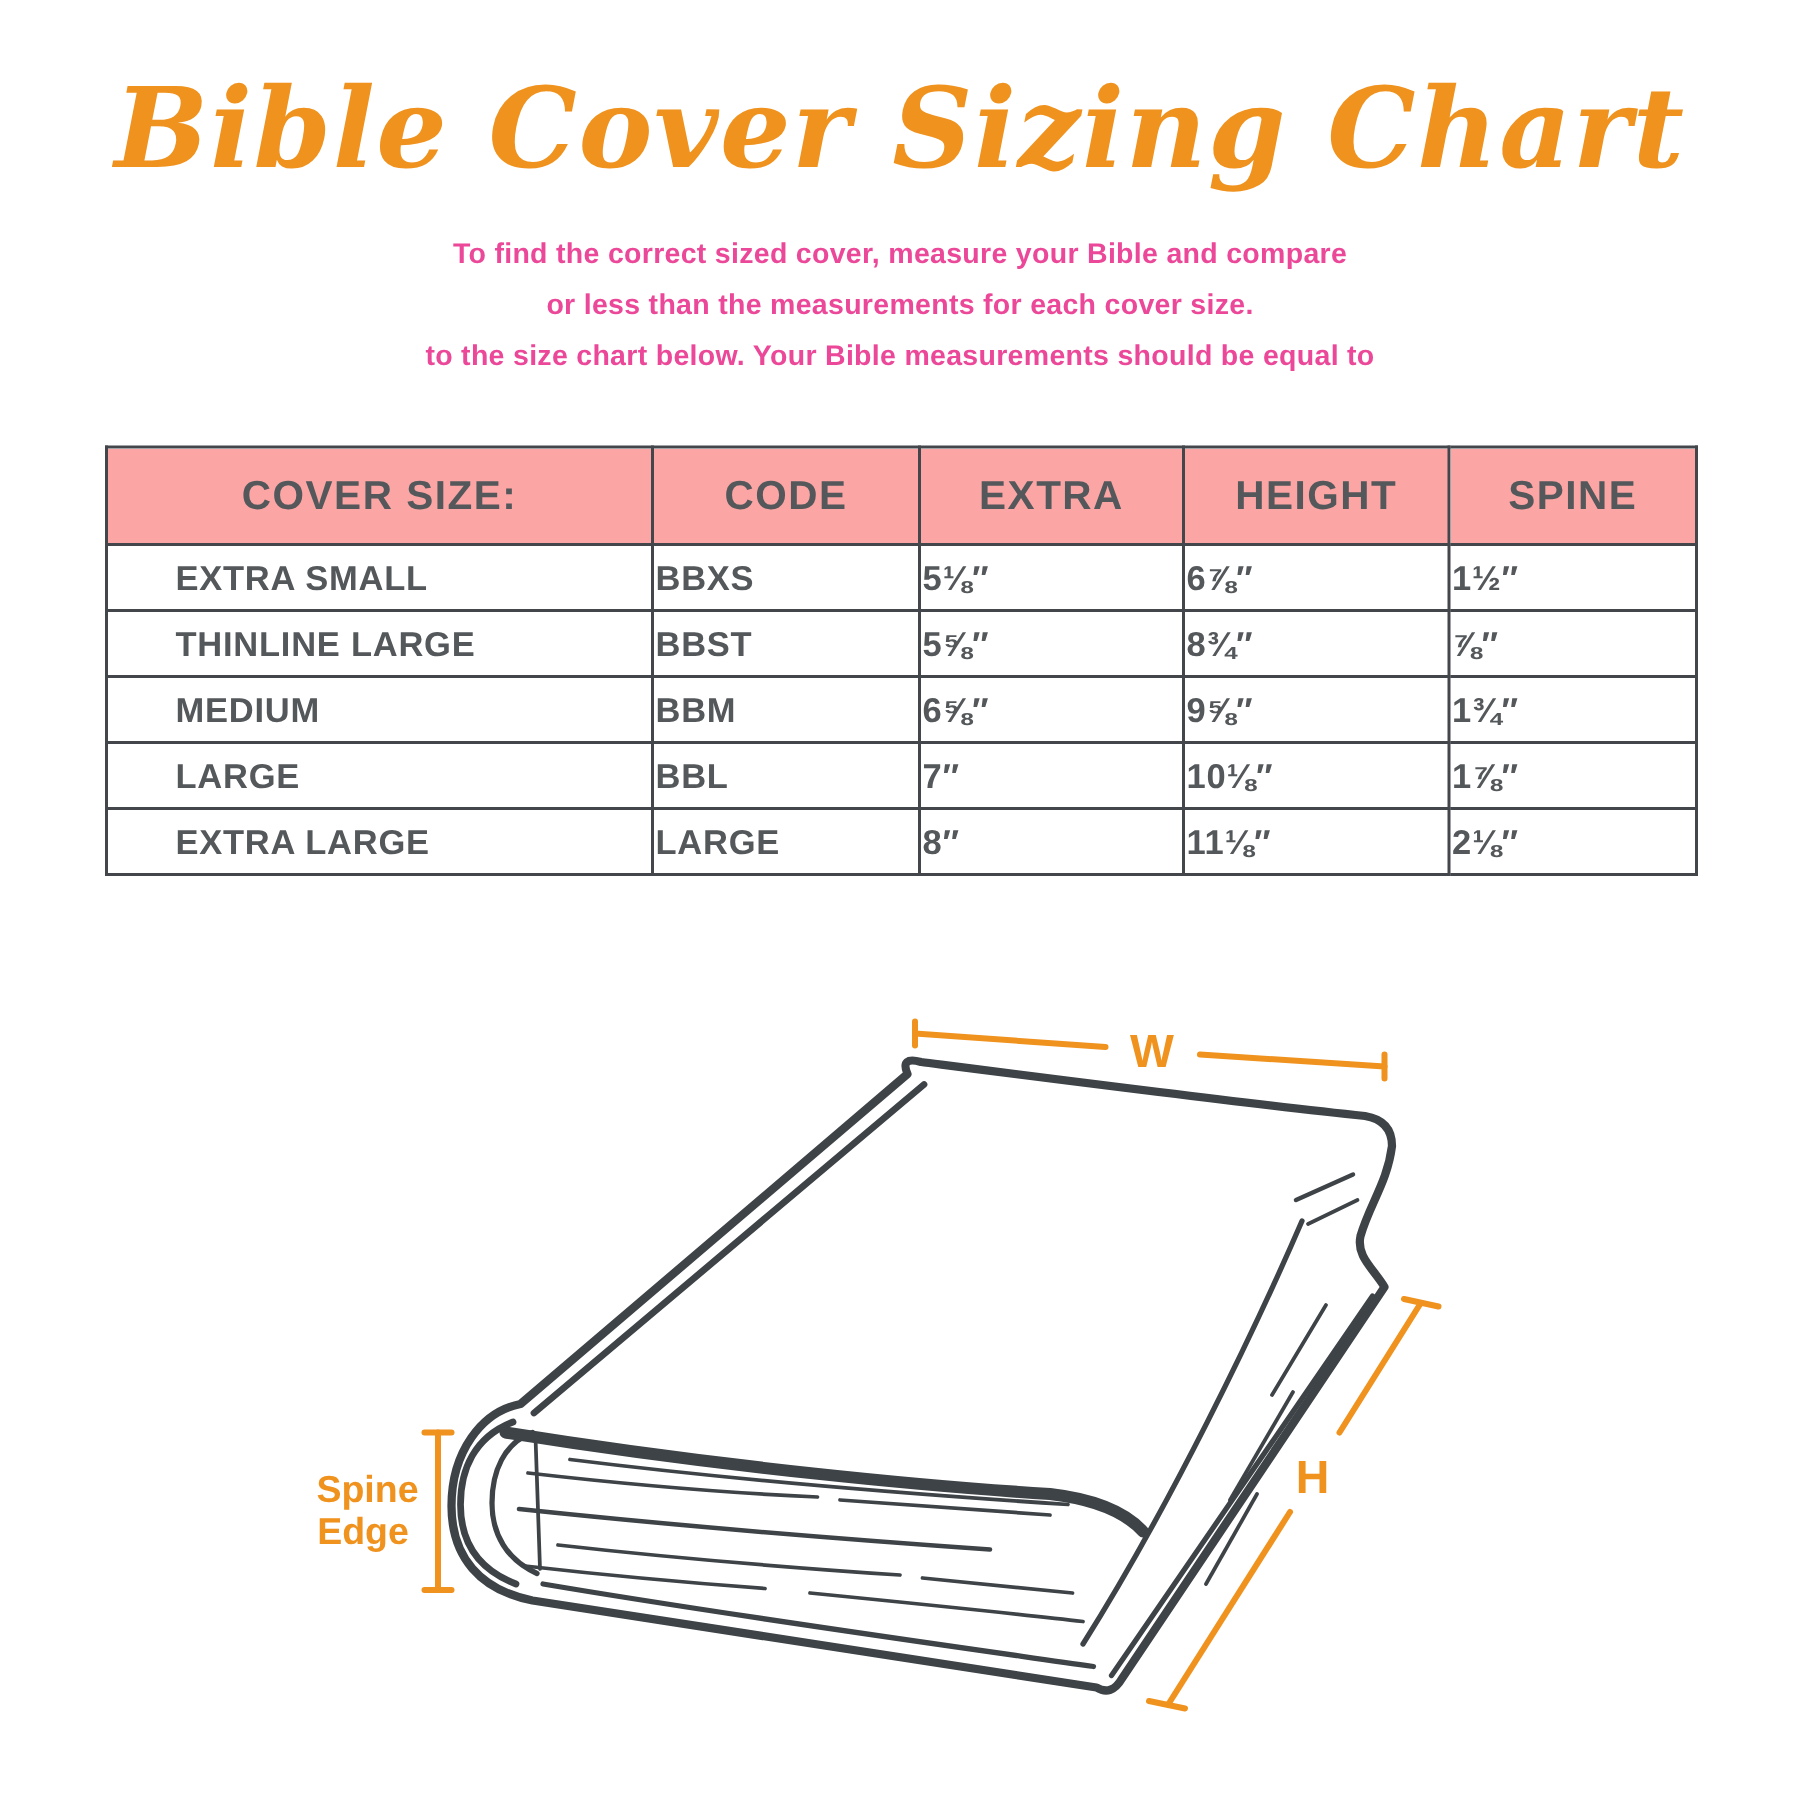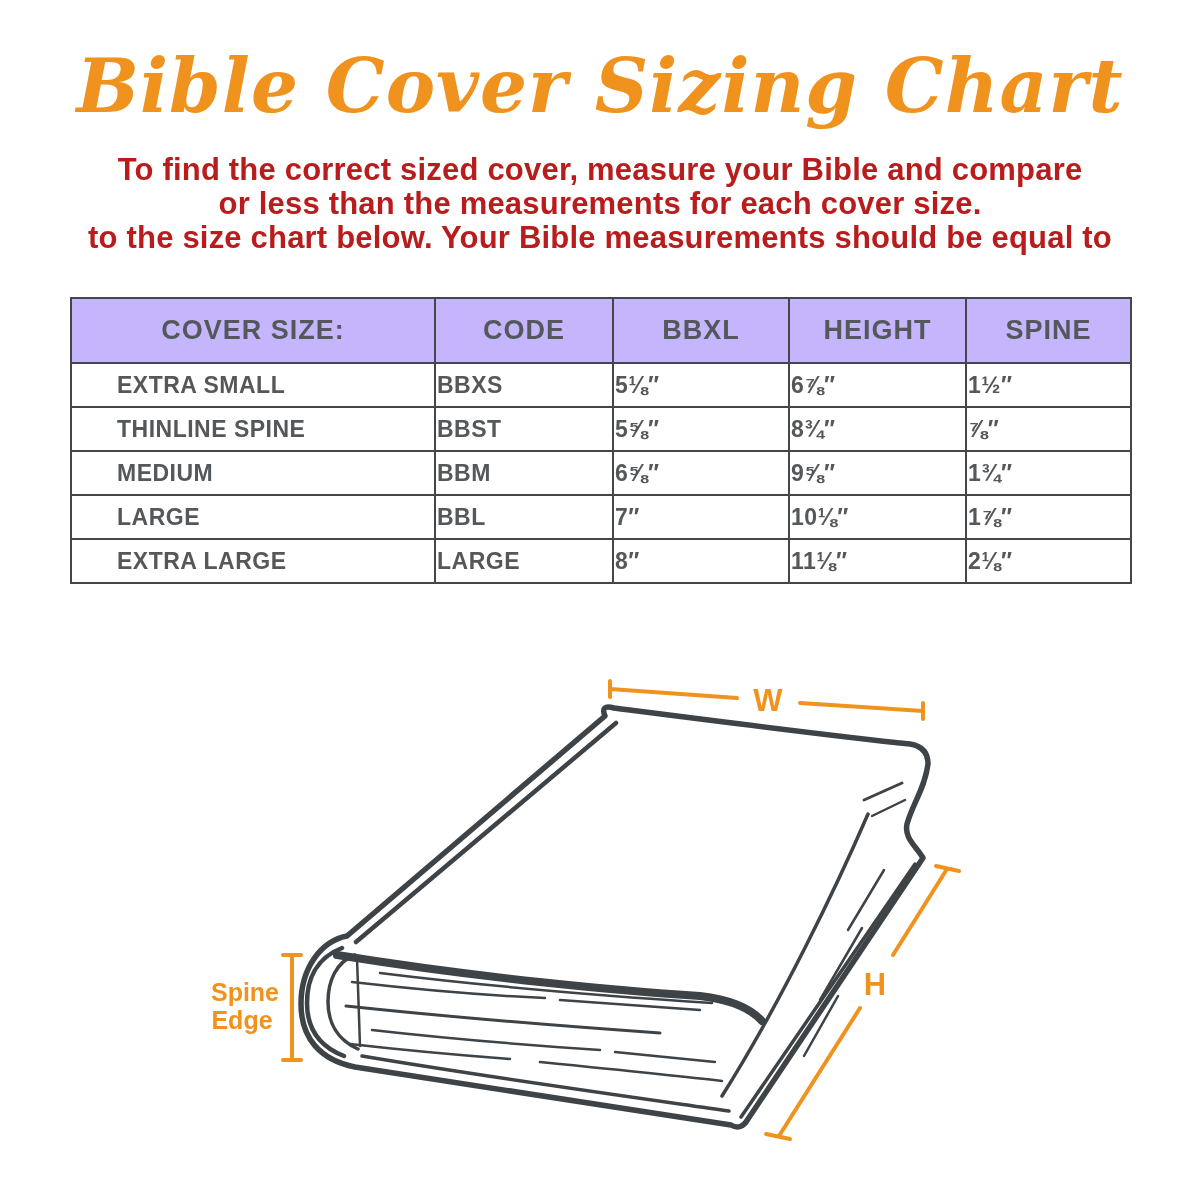--- a/index.html
+++ b/index.html
@@ -9,32 +9,32 @@
   }
   .title {
     position:absolute; top:44px; left:0; width:100%;
     text-align:center;
     font-family:"DejaVu Serif", serif; font-style:italic; font-weight:bold;
     font-size:74px; line-height:1.15; color:#F0921E; letter-spacing:1px;
     white-space:nowrap;
   }
   .subtitle {
     position:absolute; top:153px; left:0; width:100%;
-    text-align:center; font-size:31px; font-weight:bold;
-    color:#b91c1c; line-height:34px; letter-spacing:0.2px;
+    text-align:center; font-size:19px; font-weight:bold;
+    color:#ec4899; line-height:34px; letter-spacing:0.2px;
   }
   table.size-table {
     position:absolute; left:70px; top:297px; width:1060px;
     border-collapse:collapse; table-layout:fixed; color:#54585B;
   }
   table.size-table th, table.size-table td {
     border:2px solid #43474C; overflow:hidden; white-space:nowrap;
   }
   table.size-table th {
-    height:61px; background:#c4b5fd; font-size:27px; font-weight:bold;
+    height:61px; background:#fca5a5; font-size:27px; font-weight:bold;
     letter-spacing:1px; text-align:center;
   }
   table.size-table td {
     height:40px; font-size:23px; font-weight:bold; text-align:left;
     letter-spacing:0.5px;
   }
   table.size-table td.cover-col {
     text-align:left; padding-left:45px;
   }
   .diagram-svg { position:absolute; left:0; top:0; }
@@ -58,35 +58,35 @@
       <col style="width:364px">
         <col style="width:178px">
         <col style="width:176px">
       <col style="width:177px">
         <col style="width:165px">
     </colgroup>
     <thead>
       <tr>
         <th>COVER SIZE:</th>
         <th>CODE</th>
-        <th>BBXL</th>
+        <th>EXTRA</th>
         <th>HEIGHT</th>
         <th>SPINE</th>
       </tr>
     </thead>
     <tbody>
       <tr>
         <td class="cover-col">EXTRA SMALL</td>
         <td>BBXS</td>
         <td>5⅛″</td>
         <td>6⅞″</td>
         <td>1½″</td>
       </tr>
       <tr>
-        <td class="cover-col">THINLINE SPINE</td>
+        <td class="cover-col">THINLINE LARGE</td>
         <td>BBST</td>
         <td>5⅝″</td>
         <td>8¾″</td>
         <td>⅞″</td>
       </tr>
       <tr>
         <td class="cover-col">MEDIUM</td>
         <td>BBM</td>
         <td>6⅝″</td>
         <td>9⅝″</td>

